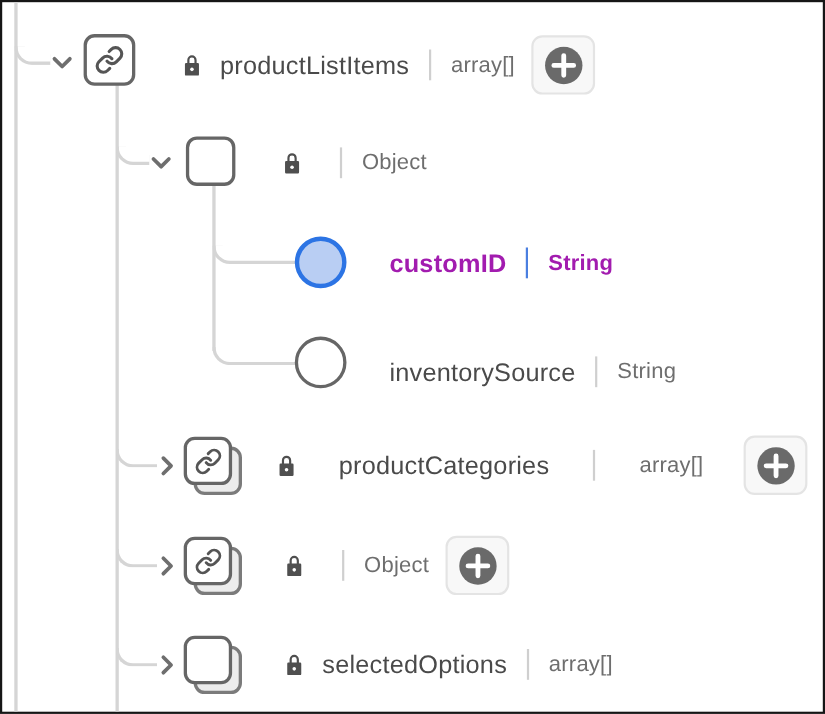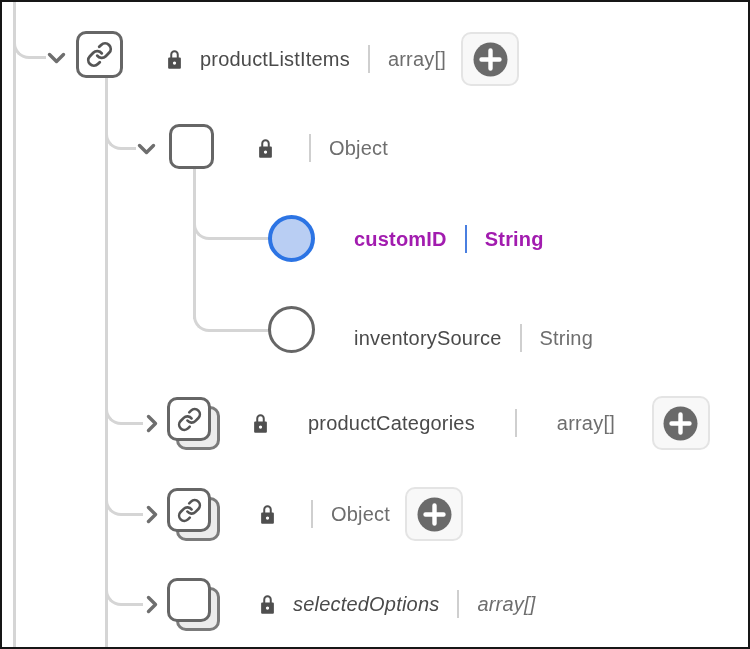--- a/index.html
+++ b/index.html
@@ -63,24 +63,24 @@
   
   .rowlabel{
     position:absolute;height:56px;display:flex;align-items:center;white-space:nowrap;
   }
   #label1{left:164px;top:29px;}
   #label2{left:255px;top:118px;}
   #label3{left:352px;top:209px;}
   #label4{left:352px;top:308px;}
   #label5{left:250px;top:393px;gap:22px;}
   #label6{left:257px;top:484px;}
-  #label7{left:257px;top:574px;font-style:italic;}
+  #label7{left:257px;top:574px;}
   .lock{margin-right:17px;flex:0 0 auto;display:flex;}
   .fname{
-    font-size:20px;color:#4a4a4a;letter-spacing:.2px;cursor:pointer;
+    font-size:23px;color:#4a4a4a;letter-spacing:.2px;cursor:pointer;
   }
   .divider{
     width:2px;height:28px;background:#cfcfcf;margin:0 18px;flex:0 0 auto;
   }
   .ftype{font-size:20px;color:#6e6e6e;letter-spacing:.2px;}
   .selected .fname,.selected .ftype{color:#a21caf;font-weight:bold;}
   .selected .divider{background:#4a7fe0;}
   
   .addbtn{
     width:58px;height:54px;box-sizing:border-box;margin-left:15px;flex:0 0 auto;

